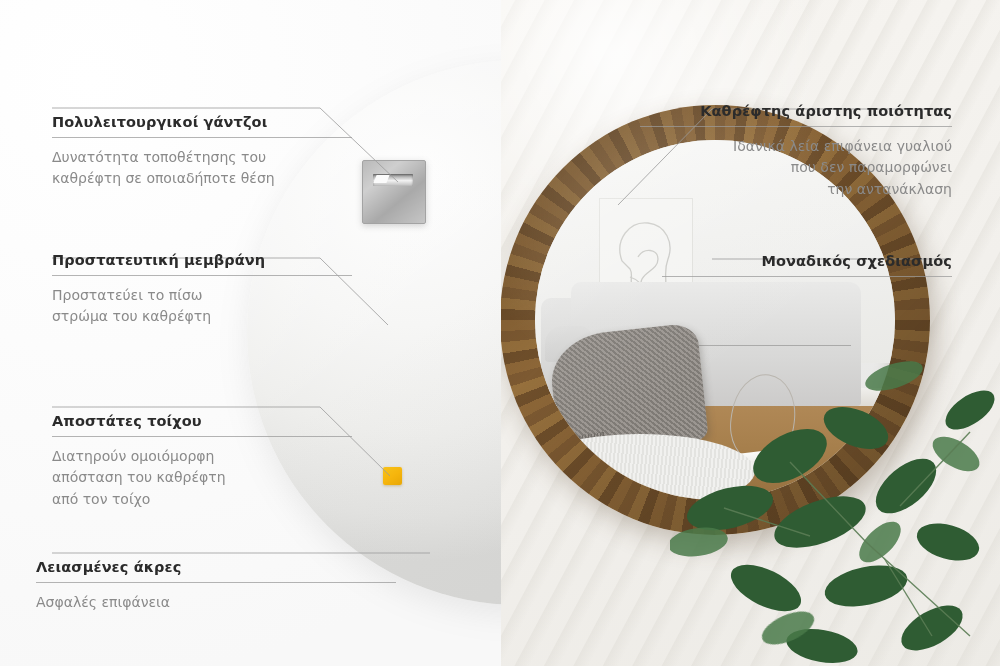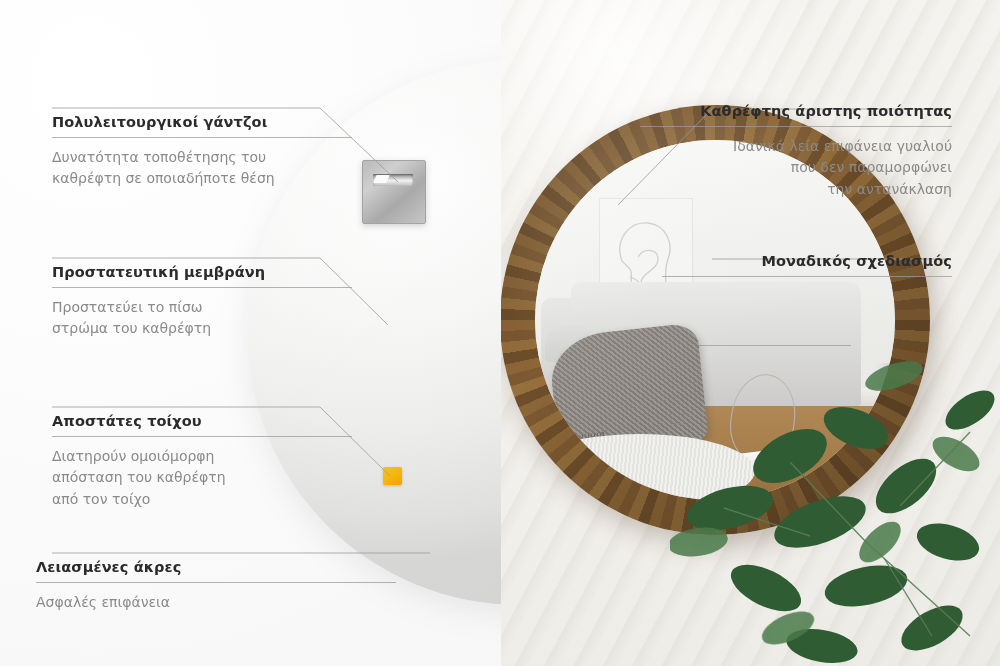--- a/index.html
+++ b/index.html
@@ -179,21 +179,21 @@
   .feature p{
     margin:9px 0 0 0;
     font-family:"DejaVu Sans", sans-serif;
     font-size:14px;font-weight:normal;color:#8a8a8a;line-height:1.52;
   }
   .rule{height:1px;background:#9b9b9b;opacity:.75;width:100%;}
   .feature.left{text-align:left;margin-top:36px;}
   .feature.right{text-align:right;margin-top:24px;}
 
   #f1{left:52px;top:78px;width:300px;}
-  #f2{left:52px;top:228px;width:300px;}
+  #f2{left:52px;top:216px;width:300px;}
   #f3{left:52px;top:377px;width:300px;}
   #f4{left:36px;top:523px;width:360px;}
   #f5{right:48px;top:79px;width:312px;}
   #f6{right:48px;top:229px;width:290px;text-align:right;}
 
   
   #leaders{position:absolute;left:0;top:0;width:1000px;height:666px;pointer-events:none;}
 </style>
 </head>
 <body>

